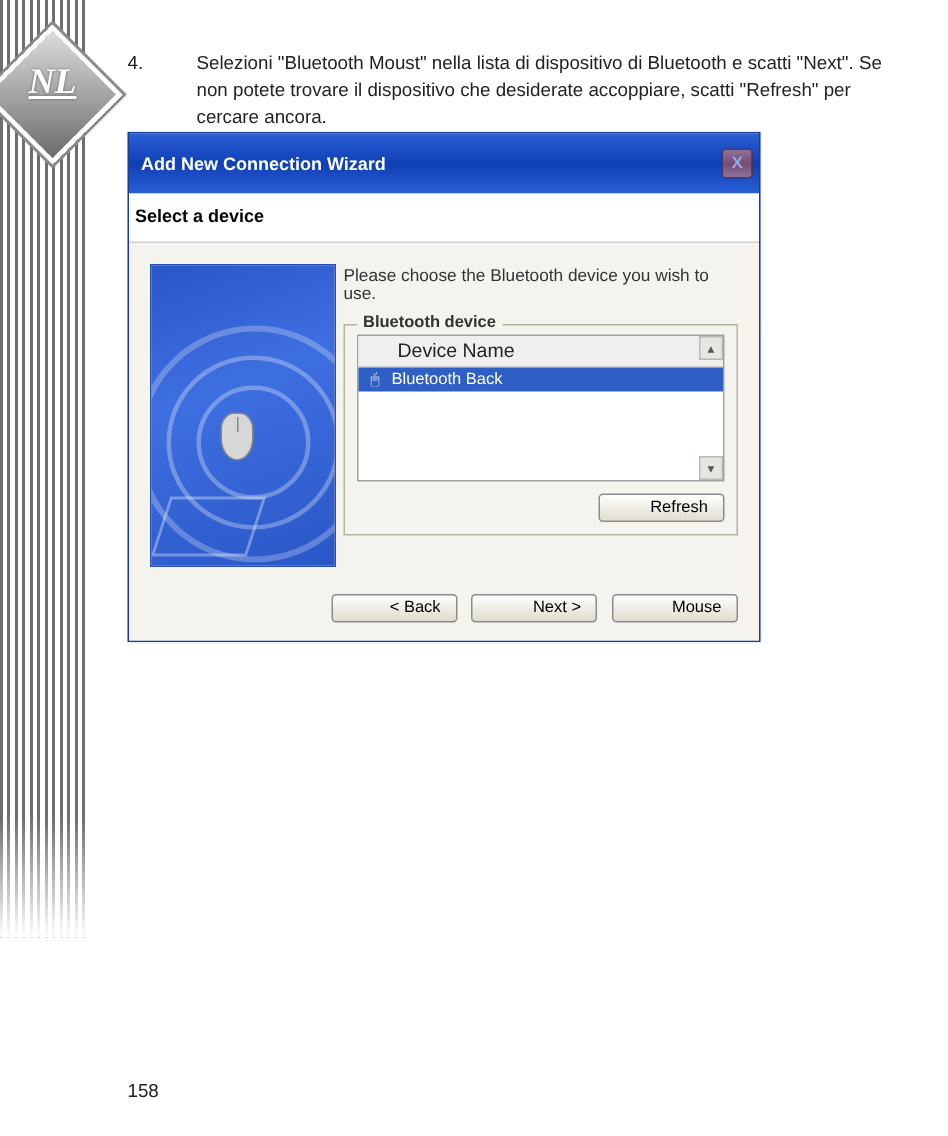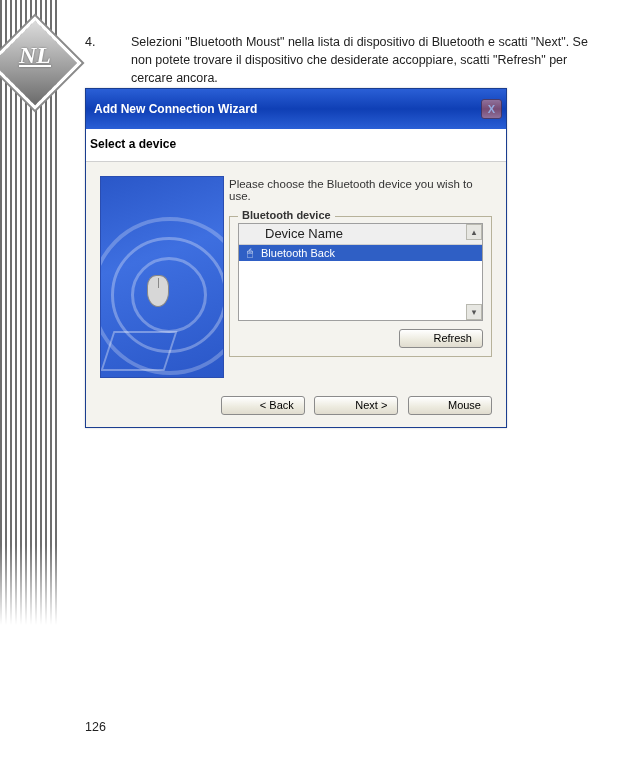--- a/index.html
+++ b/index.html
@@ -371,13 +371,13 @@
   </div>
 
   <div class="wizard-footer">
     <span class="btn">&lt; Back</span>
     <span class="btn">Next &gt;</span>
     <span class="btn">Mouse</span>
   </div>
 
 </div>
 
-<div class="page-number">126</div>
+<div class="page-number">158</div>
 
 </body></html>

